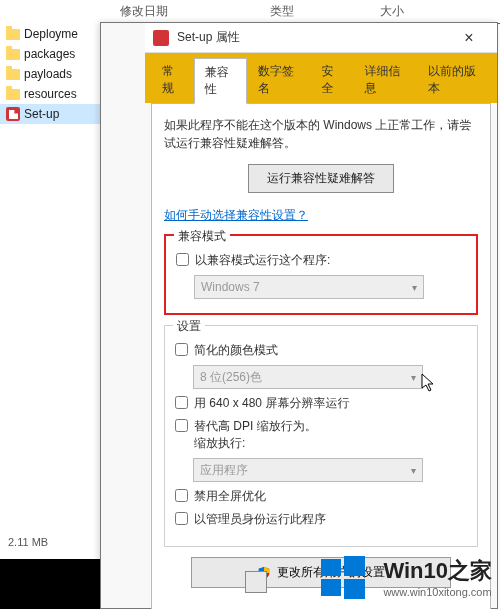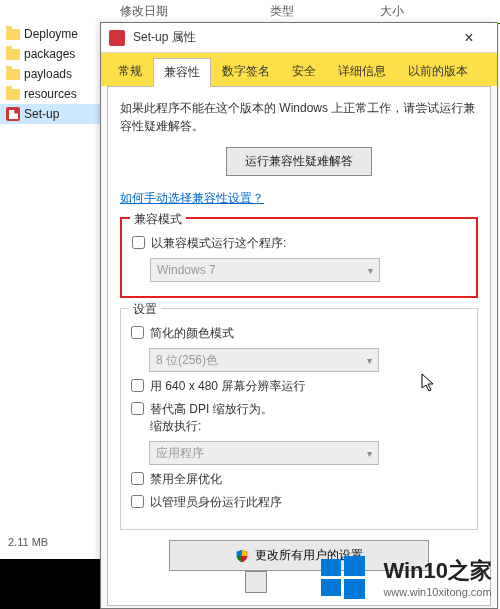--- a/index.html
+++ b/index.html
@@ -19,27 +19,27 @@
   
   
   .top-headers { position: absolute; top: 0; left: 0; right: 0; height: 24px; display: flex; font-size: 12px; color: #555; border-bottom: 1px solid #4d7c0f; }
   .top-headers span { padding: 3px 10px; }
   .th-name { width: 110px; }
   .th-date { width: 150px; }
   .th-type { width: 110px; }
   .th-size { width: 80px; }
   
   
-  .dialog { position: absolute; left: 100px; top: 22px; width: 398px; height: 587px; background: #f8f8f8; border: 1px solid #777; box-shadow: -2px 0 6px rgba(0,0,0,0.15); }
+  .dialog { position: absolute; left: 100px; top: 22px; width: 398px; height: 587px; background: #f8f8f8; border: 1px solid #777; box-shadow: -2px 0 6px rgba(0,0,0,0.15); padding-left: 44px; }
   .titlebar { display: flex; align-items: center; height: 30px; background: #fff; padding: 0 8px; border-bottom: 1px solid #ddd; }
   .titlebar .ticon { width: 16px; height: 16px; background: #d13438; border-radius: 2px; margin-right: 8px; }
   .titlebar .ttxt { flex: 1; font-size: 12px; color: #333; }
   .titlebar .close { width: 40px; text-align: center; font-size: 16px; color: #333; cursor: pointer; font-family: sans-serif; }
   
-  .tabs { display: flex; padding: 4px 6px 0 6px; background: #fde047; font-size: 12px; }
+  .tabs { display: flex; padding: 4px 6px 0 6px; background: #eab308; font-size: 12px; }
   .tab { padding: 5px 10px; border: 1px solid transparent; color: #333; cursor: pointer; }
   .tab.active { background: #fff; border: 1px solid #bbb; border-bottom: 1px solid #fff; position: relative; top: 1px; }
   
   .panel { margin: 0 6px 6px 6px; background: #fff; border: 1px solid #bbb; padding: 12px 12px 8px 12px; height: 520px; overflow: hidden; }
   .help-text { font-size: 12px; color: #333; line-height: 1.5; }
   
   .trouble-btn { display: block; margin: 12px auto 8px auto; padding: 5px 18px; border: 1px solid #8a8a8a; background: #e9e9e9; font-size: 12px; color: #222; cursor: pointer; }
   
   .link { color: #0066cc; text-decoration: underline; font-size: 12px; cursor: pointer; display: inline-block; margin: 6px 0 10px 0; }
   

